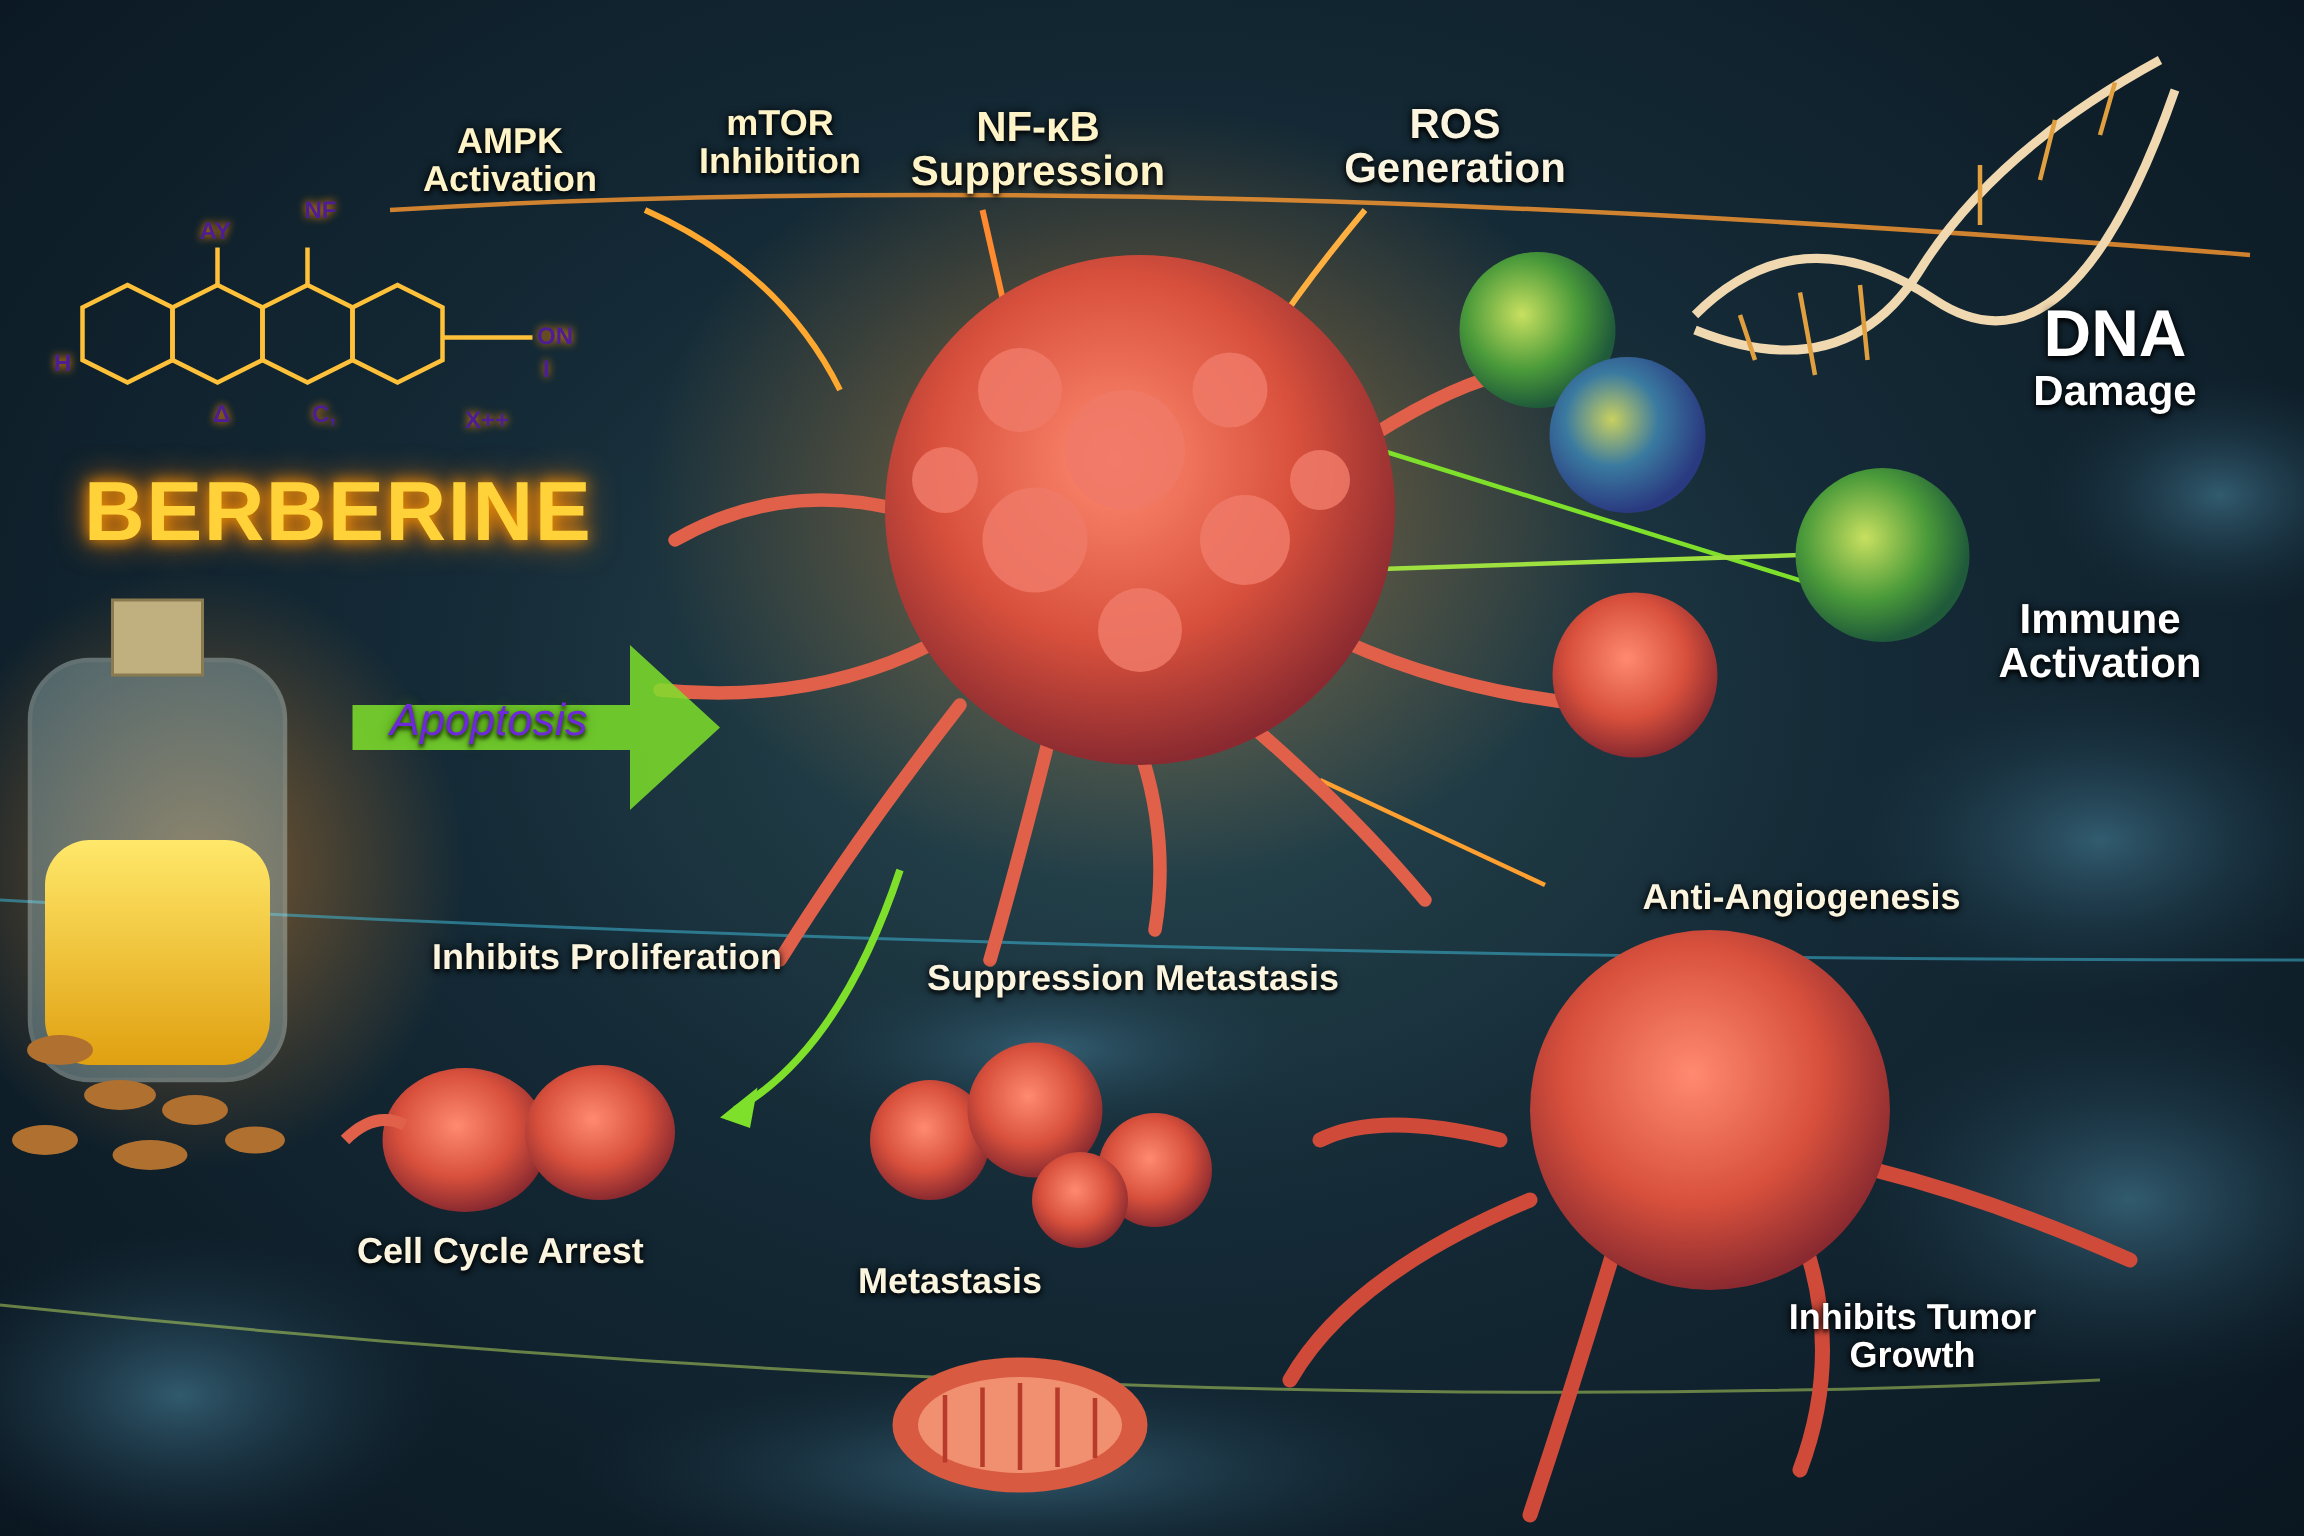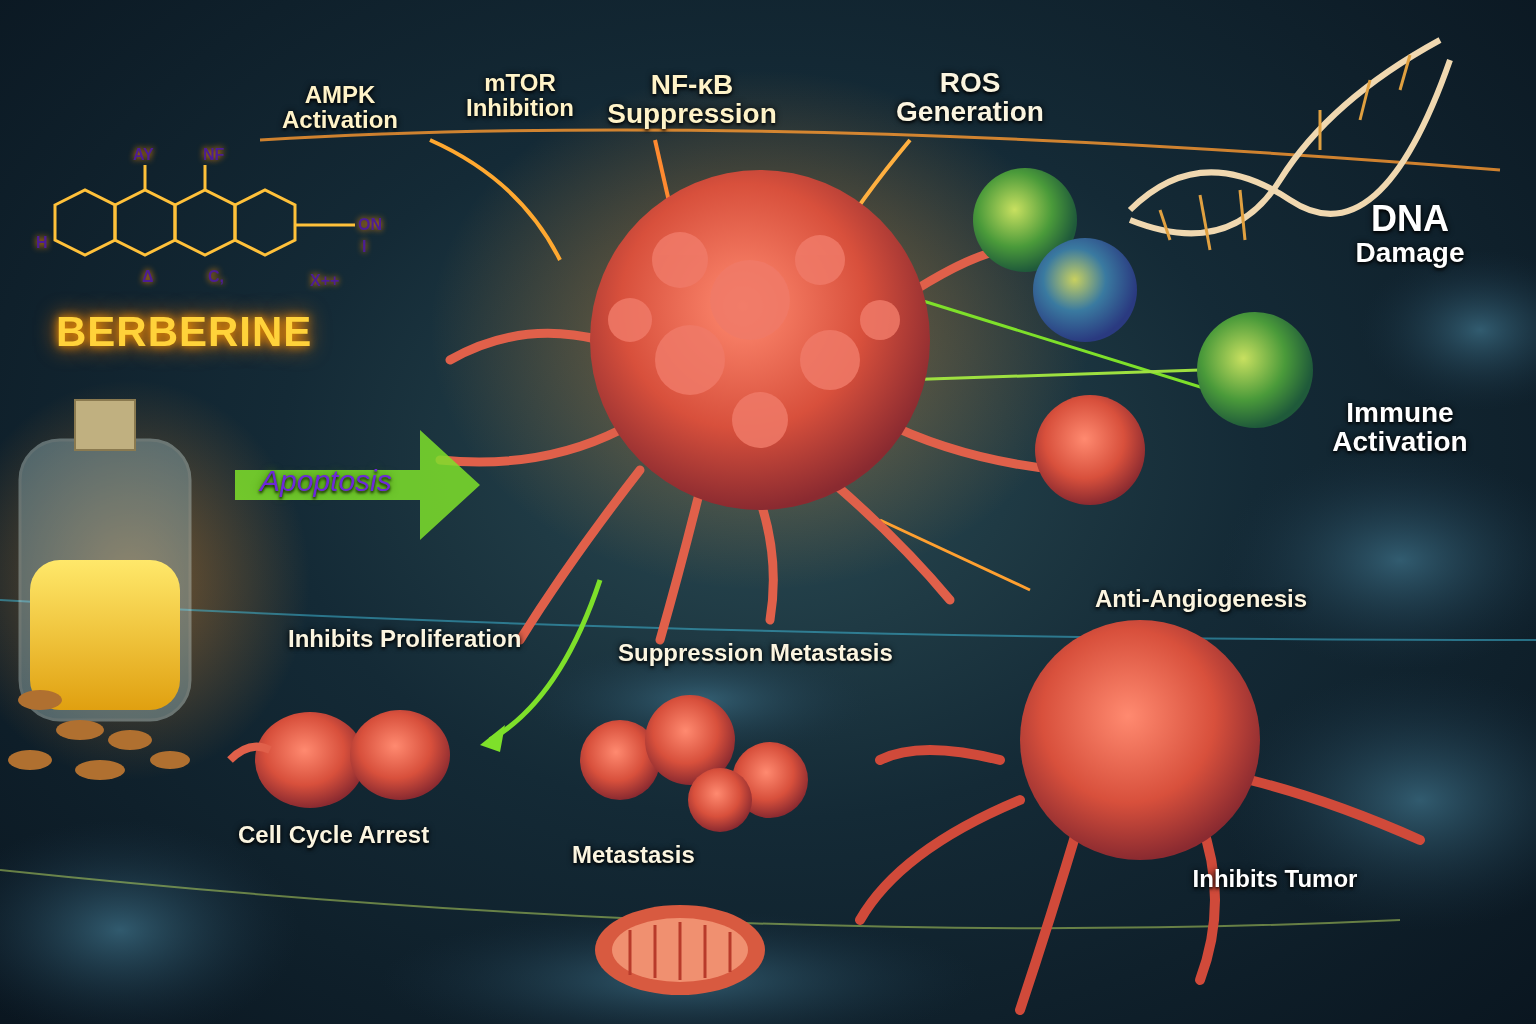--- a/index.html
+++ b/index.html
@@ -7,21 +7,21 @@
     font-family:"Liberation Sans","DejaVu Sans",sans-serif;
     background:radial-gradient(ellipse at 50% 45%, #2a4a52 0%, #142a36 45%, #0a1620 100%);}
   .layer{position:absolute;left:0;top:0;width:1536px;height:1024px;}
   .label{position:absolute;font-weight:bold;text-align:center;line-height:1.05;
     text-shadow:0 0 6px rgba(0,0,0,.9),0 2px 3px rgba(0,0,0,.8);}
   .warm{color:#fff3c8;}
   .white{color:#ffffff;}
   .pale{color:#fbf5e0;}
   .mid{font-size:28px;}
   .sm{font-size:24px;}
-  .berberine{position:absolute;left:56px;top:308px;font-size:42px;font-weight:bold;color:#ffd23a;
+  .berberine{position:absolute;left:56px;top:308px;font-size:56px;font-weight:bold;color:#ffd23a;
     letter-spacing:1px;text-shadow:0 0 10px #ff9a00,0 0 22px #ff7a00;}
   .chem{position:absolute;font-size:16px;font-weight:bold;color:#4c1d95;text-shadow:0 0 6px #ff9000;}
   .apoptosis{position:absolute;left:260px;top:464px;font-size:30px;font-weight:normal;font-style:italic;color:#6d28d9;
     text-shadow:0 0 8px #3a7a00,0 2px 3px #000;}
 </style>
 </head>
 <body>
 
 <svg class="layer" viewBox="0 0 1536 1024">
   <defs>
@@ -168,21 +168,21 @@
     <polygon points="115,205 145,190 175,205 175,240 145,255 115,240"></polygon>
     <polygon points="175,205 205,190 235,205 235,240 205,255 175,240"></polygon>
     <polygon points="235,205 265,190 295,205 295,240 265,255 235,240"></polygon>
     <line x1="145" y1="190" x2="145" y2="165"></line>
     <line x1="205" y1="190" x2="205" y2="165"></line>
     <line x1="295" y1="225" x2="355" y2="225"></line>
   </g>
 </svg>
 
 <div class="chem" style="left:133px;top:146px;">AY</div>
-<div class="chem" style="left:203px;top:146px;">NF</div>
+<div class="chem" style="left:203px;top:132px;">NF</div>
 <div class="chem" style="left:36px;top:234px;">H</div>
 <div class="chem" style="left:358px;top:216px;">ON</div>
 <div class="chem" style="left:362px;top:238px;">I</div>
 <div class="chem" style="left:142px;top:268px;">Δ</div>
 <div class="chem" style="left:208px;top:268px;">C,</div>
 <div class="chem" style="left:310px;top:272px;">X++</div>
 
 <div class="berberine">BERBERINE</div>
 
 <div class="label warm sm" style="left:265px;top:82px;width:150px;">
@@ -198,27 +198,28 @@
   <div>Suppression</div>
 </div>
 <div class="label pale mid" style="left:880px;top:68px;width:180px;">
   <div>ROS</div>
   <div>Generation</div>
 </div>
 
 <div class="apoptosis">Apoptosis</div>
 
 <div class="label white mid" style="left:1300px;top:200px;width:220px;">
-  <div style="font-size:36px">DNA</div>
+  <div style="font-size:44px">DNA</div>
   <div>Damage</div>
 </div>
 <div class="label white mid" style="left:1300px;top:398px;width:200px;">
   <div>Immune</div>
   <div>Activation</div>
 </div>
 <div class="label pale sm" style="left:1095px;top:586px;">Anti-Angiogenesis</div>
 <div class="label pale sm" style="left:288px;top:626px;">Inhibits Proliferation</div>
 <div class="label pale sm" style="left:618px;top:640px;">Suppression Metastasis</div>
 <div class="label pale sm" style="left:238px;top:822px;">Cell Cycle Arrest</div>
 <div class="label pale sm" style="left:572px;top:842px;">Metastasis</div>
 <div class="label white sm" style="left:1150px;top:866px;width:250px;">
   <div>Inhibits Tumor</div>
+  <div>Growth</div>
 </div>
 
 </body></html>

